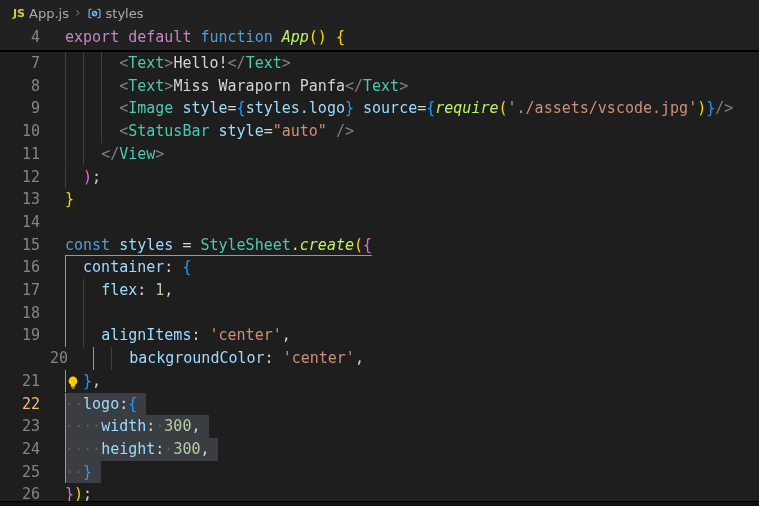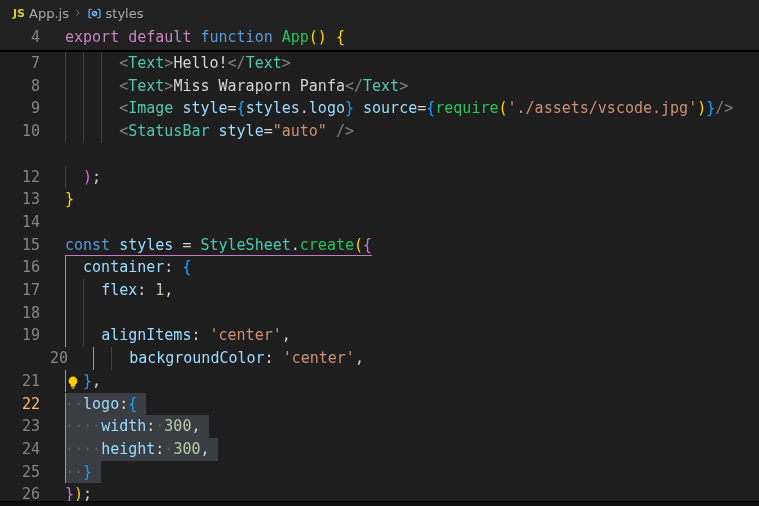--- a/index.html
+++ b/index.html
@@ -24,21 +24,21 @@
   .gutter.active{color:#fdba74;}
   .codespan{position:absolute;left:65px;top:0;white-space:pre;line-height:22.7px;}
   .guide{position:absolute;top:0;height:100%;width:1px;background:#404040;}
   .guide.magenta{background:#c678c6;}
   .hguide{position:absolute;height:1px;background:#c678c6;bottom:0;}
   .selrect{position:absolute;top:0;height:100%;background:#3a3d41;}
   .bulb{position:absolute;left:66px;top:4px;width:14px;height:15px;}
   .swatch{display:inline-block;width:12px;height:12px;background:#ffffff;border:1px solid #9b9b9b;vertical-align:-1px;margin:0 1px;}
   
   .tk-kw1{color:#c586c0;}  .tk-kw2{color:#569cd6;}
-  .tk-type{color:#4ec9b0;} .tk-fn{color:#22c55e;}
+  .tk-type{color:#4ec9b0;} .tk-fn{color:#bef264;font-style:italic;}
   .tk-var{color:#9cdcfe;}  .tk-str{color:#ce9178;}
   .tk-num{color:#b5cea8;}  .tk-pun{color:#d4d4d4;}
   .tk-tag{color:#808080;}
   .tk-b1{color:#ffd700;}   .tk-b2{color:#da70d6;}  .tk-b3{color:#179fff;}
   .tk-ws{color:#5c5c5c;}
   .bottom-strip{position:absolute;left:0;bottom:0;width:759px;height:4px;background:#101010;border-top:1px solid #000;}
 </style>
 </head>
 <body>
 
@@ -92,20 +92,26 @@
         <div class="guide" style="left: 101.12px;"></div>
         <div class="gutter">9</div>
         <span class="codespan"><span class="tk-pun">      </span><span class="tk-tag">&lt;</span><span class="tk-type">Image</span><span class="tk-pun"> </span><span class="tk-var">style</span><span class="tk-pun">=</span><span class="tk-b3">{</span><span class="tk-var">styles</span><span class="tk-pun">.</span><span class="tk-var">logo</span><span class="tk-b3">}</span><span class="tk-pun"> </span><span class="tk-var">source</span><span class="tk-pun">=</span><span class="tk-b3">{</span><span class="tk-fn">require</span><span class="tk-b1">(</span><span class="tk-str">'./assets/vscode.jpg'</span><span class="tk-b1">)</span><span class="tk-b3">}</span><span class="tk-tag">/&gt;</span></span>
       </div>
       <div class="row" style="top: 68.1px;">
         <div class="guide" style="left: 65px;"></div>
         <div class="guide" style="left: 83.06px;"></div>
         <div class="guide" style="left: 101.12px;"></div>
         <div class="gutter">10</div>
         <span class="codespan"><span class="tk-pun">      </span><span class="tk-tag">&lt;</span><span class="tk-type">StatusBar</span><span class="tk-pun"> </span><span class="tk-var">style</span><span class="tk-pun">=</span><span class="tk-str">"auto"</span><span class="tk-pun"> </span><span class="tk-tag">/&gt;</span></span>
+      </div>
+      <div class="row" style="top: 90.8px;">
+        <div class="guide" style="left: 65px;"></div>
+        <div class="guide" style="left: 83.06px;"></div>
+        <div class="gutter">11</div>
+        <span class="codespan"><span class="tk-pun">    </span><span class="tk-tag">&lt;/</span><span class="tk-type">View</span><span class="tk-tag">&gt;</span></span>
       </div>
       <div class="row" style="top: 113.5px;">
         <div class="guide" style="left: 65px;"></div>
         <div class="gutter">12</div>
         <span class="codespan"><span class="tk-pun">  </span><span class="tk-b2">)</span><span class="tk-pun">;</span></span>
       </div>
       <div class="row" style="top: 136.2px;">
         <div class="gutter">13</div>
         <span class="codespan"><span class="tk-b1">}</span></span>
       </div>

